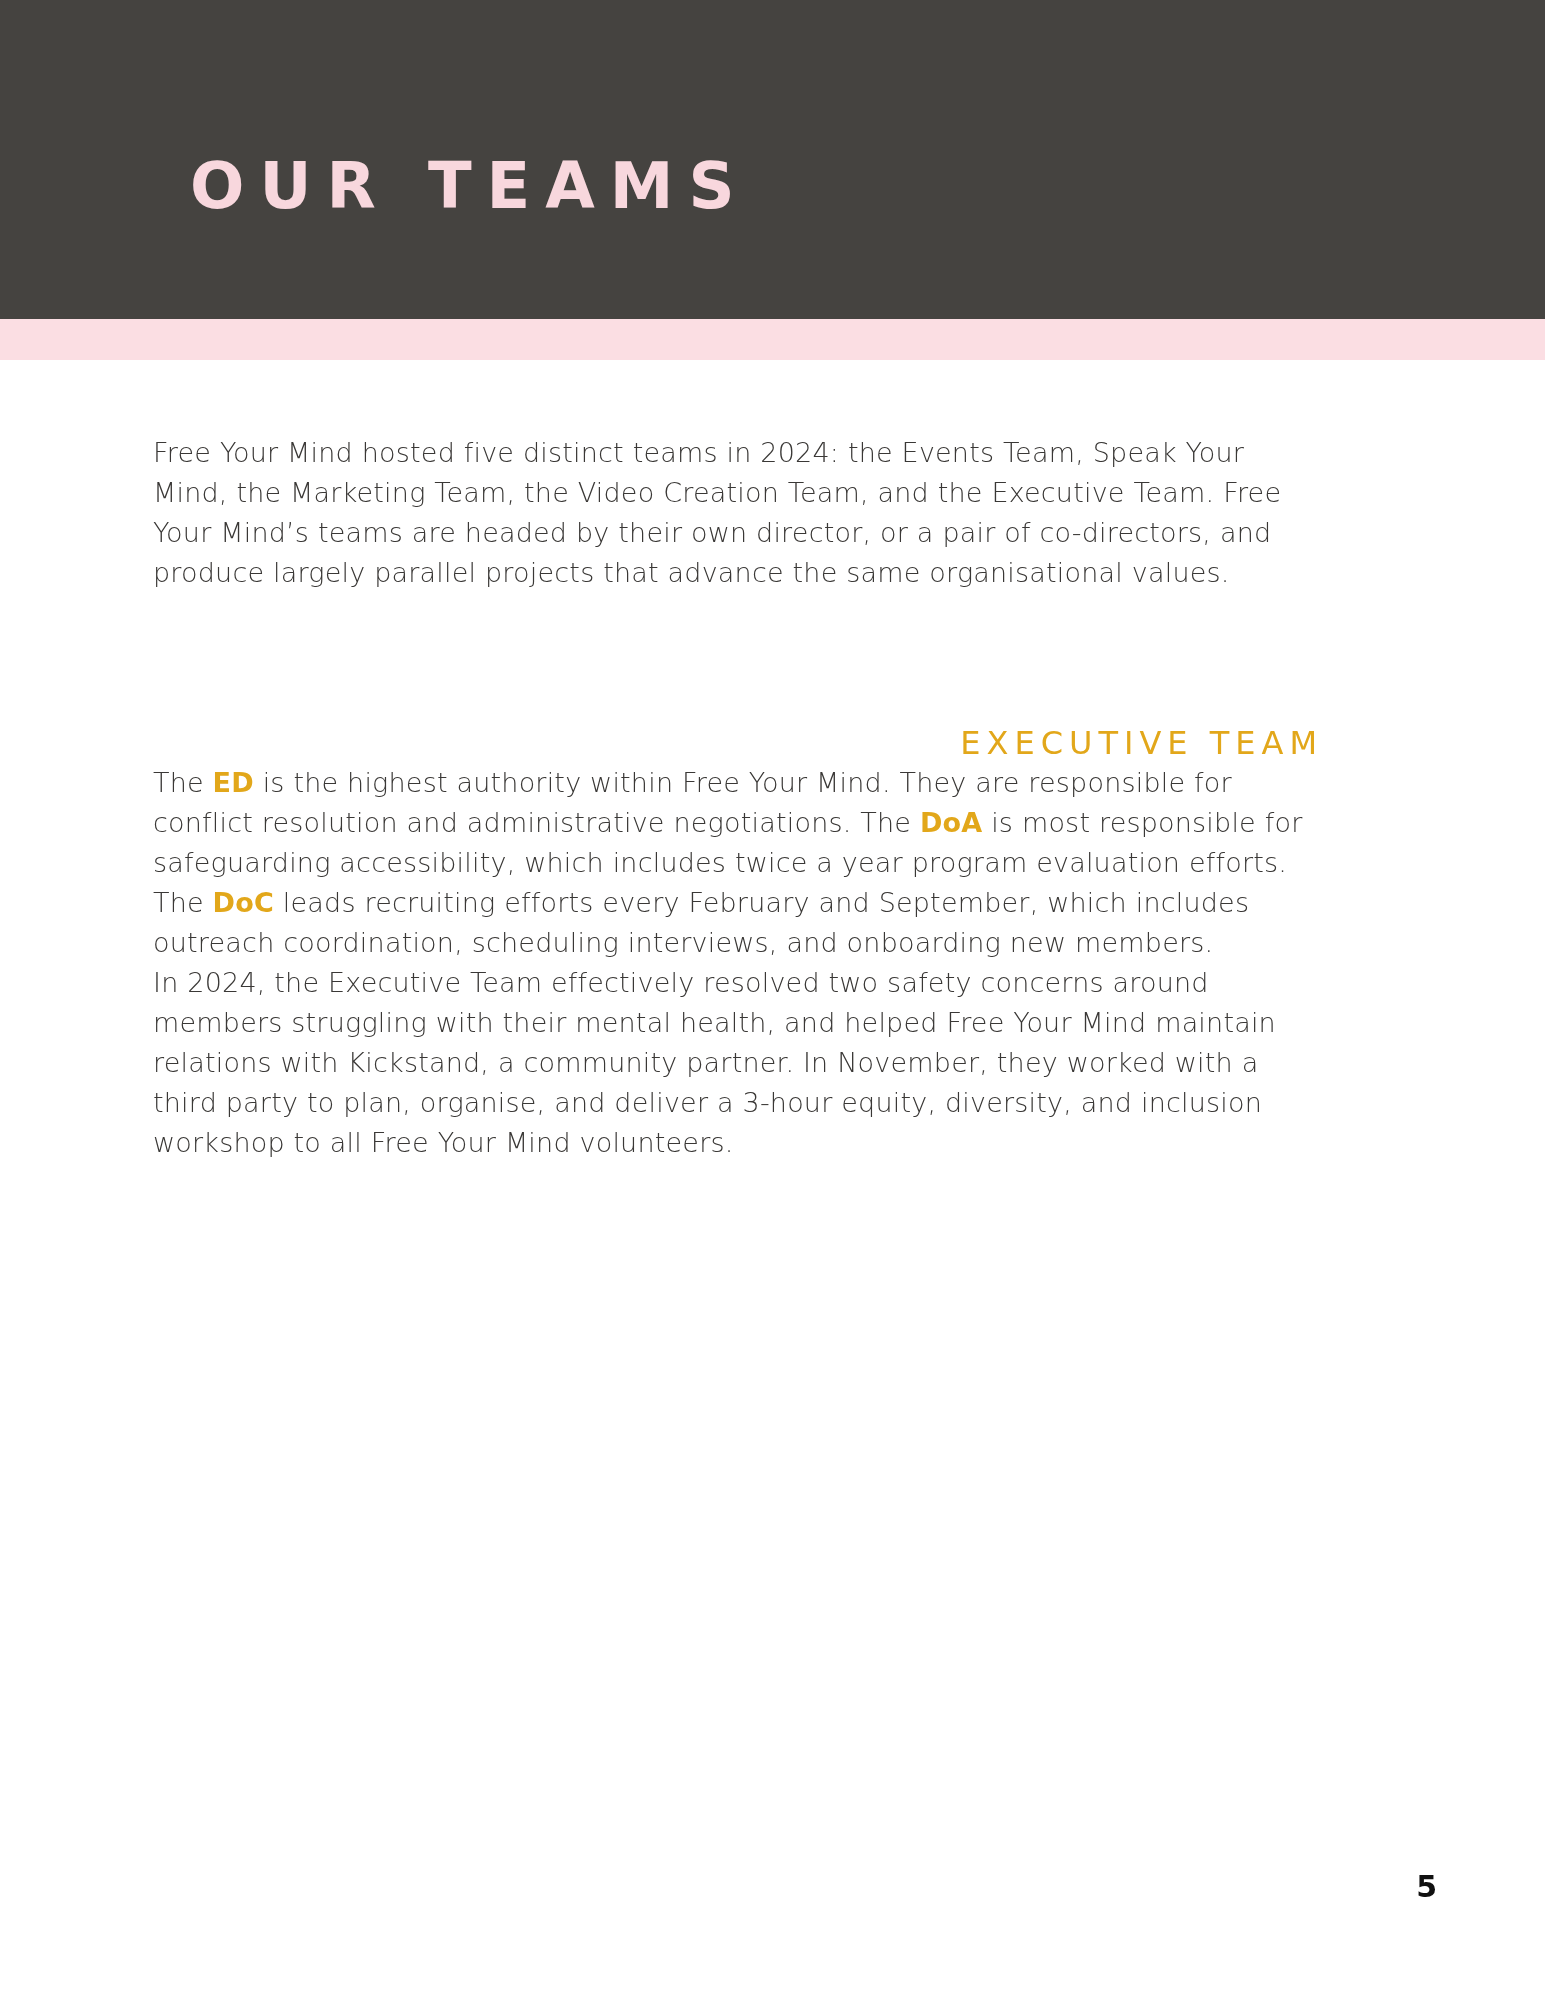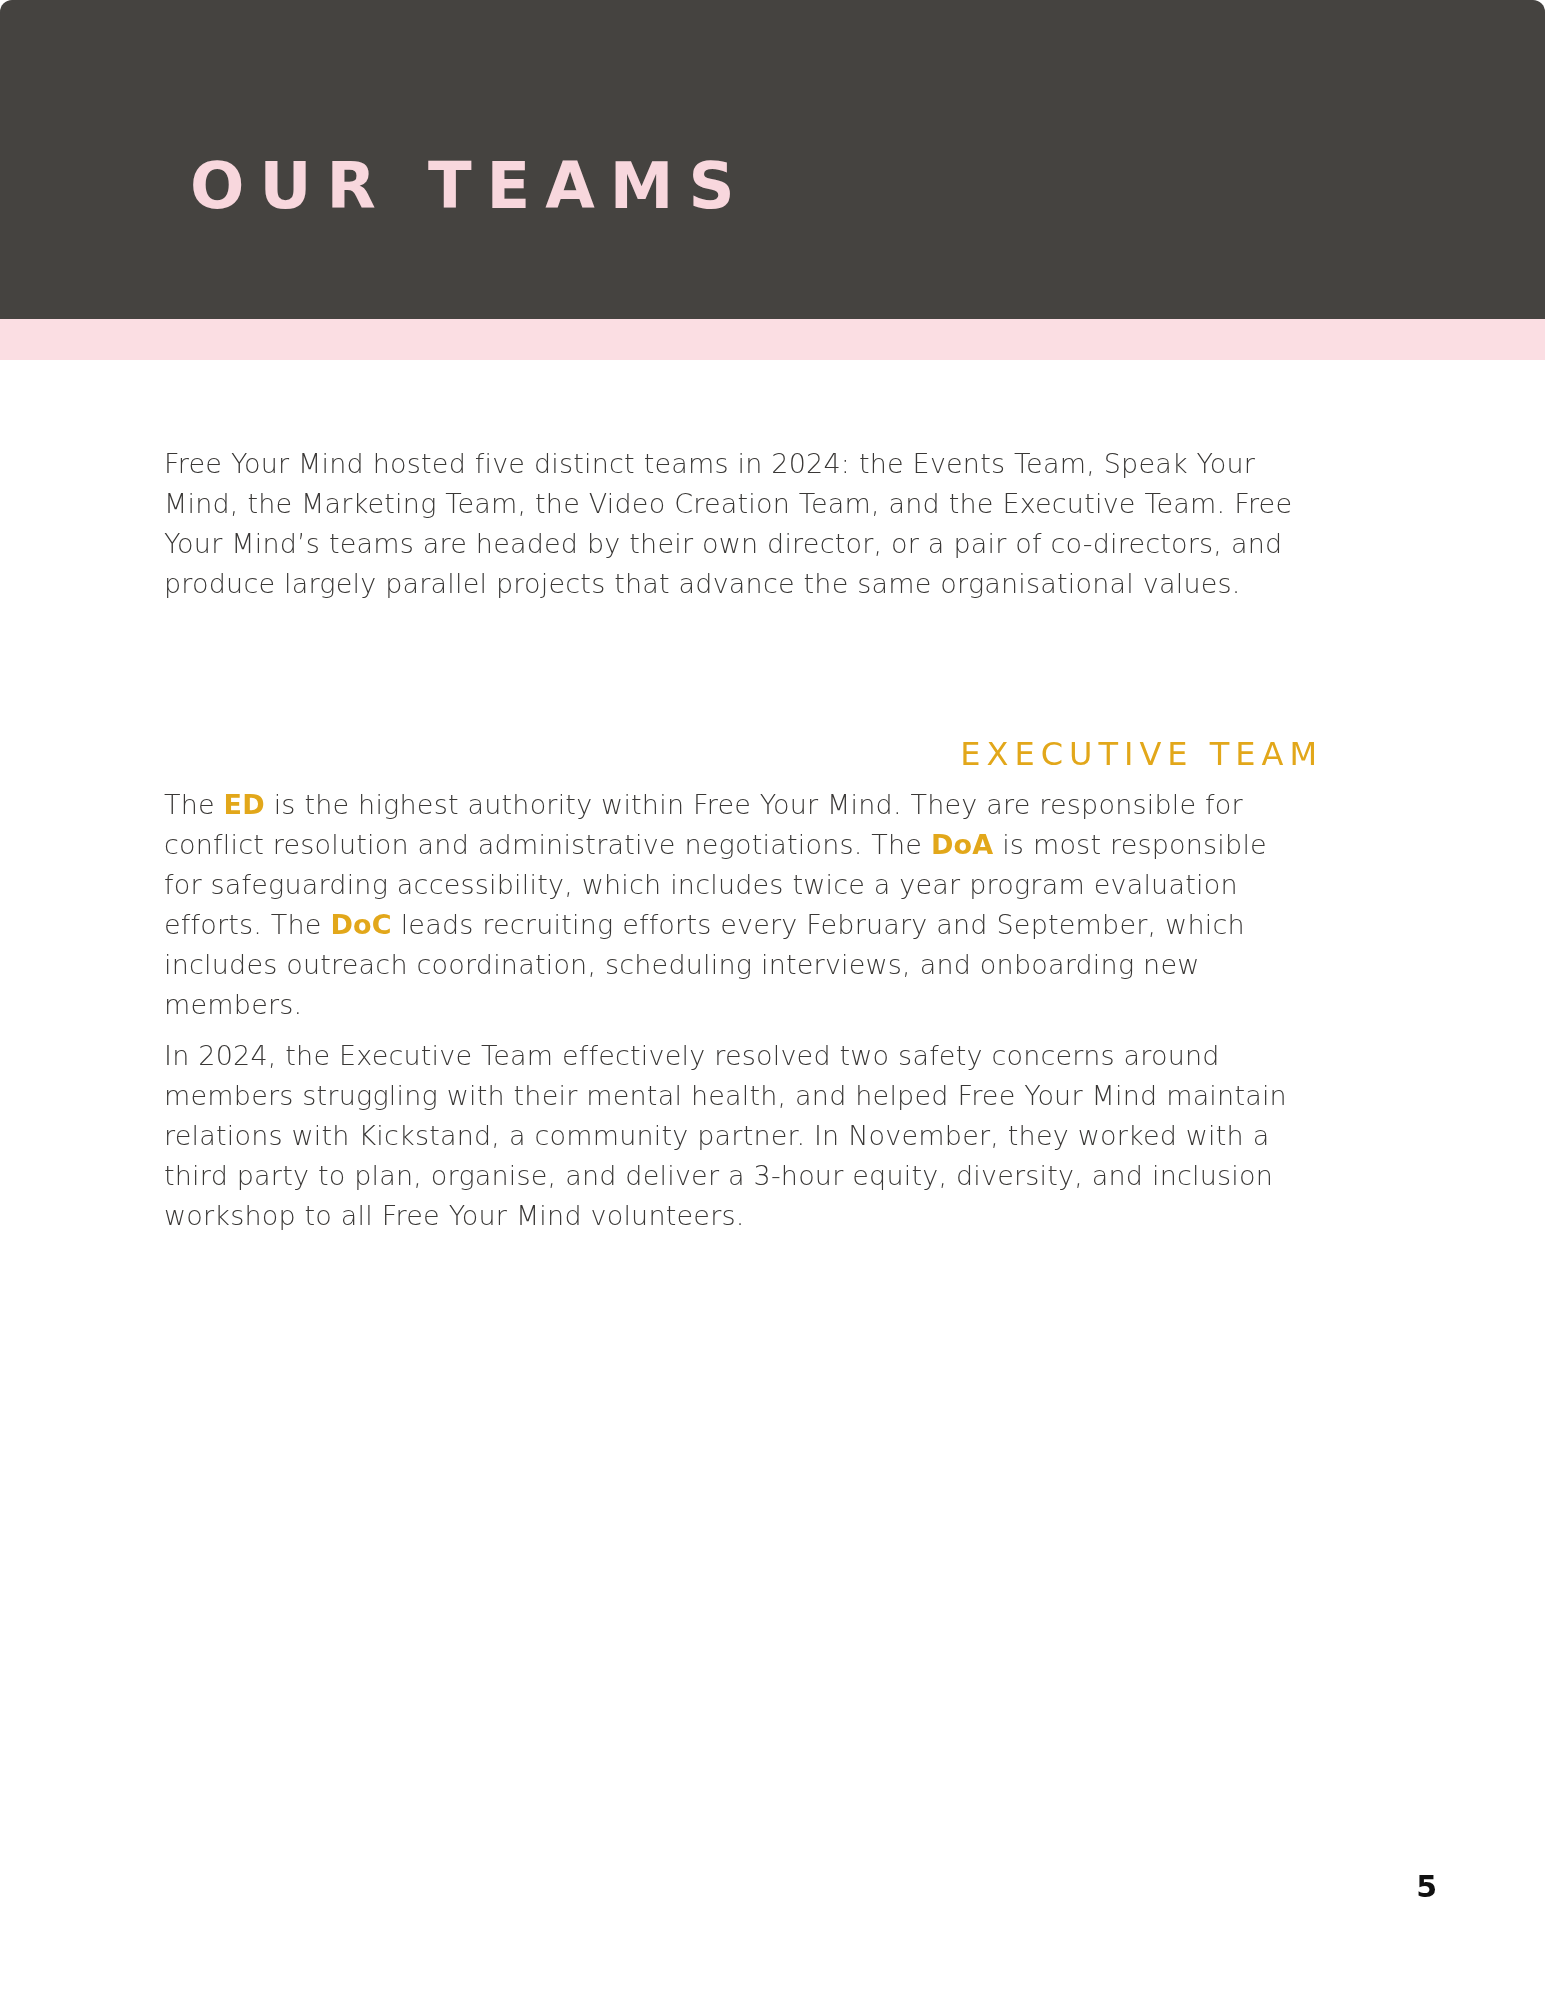--- a/index.html
+++ b/index.html
@@ -12,21 +12,20 @@
   }
   * { margin: 0; padding: 0; box-sizing: border-box; }
   html, body { background: #ffffff; }
   .page {
     position: relative;
     width: 1545px;
     height: 2000px;
     background: #ffffff;
     overflow: hidden;
     font-family: "DejaVu Sans", sans-serif;
-    border-radius: 12px;
   }
   .header-band {
     position: absolute;
     top: 0; left: 0;
     width: 100%;
     height: 319px;
     background: var(--header_bg);
   }
   .page-title {
     position: absolute;
@@ -50,21 +49,21 @@
     position: absolute;
     left: 153px;
     top: 433px;
     width: 1170px;
     color: var(--body_text);
     font-size: 27px;
     line-height: 40px;
     font-weight: 300;
     letter-spacing: 0.2px;
   }
-  .content p { margin: 11px; }
+  .content p { margin: 0; }
   .section-heading {
     margin-top: 130px;
     font-size: 32px;
     line-height: 40px;
     font-weight: 400;
     letter-spacing: 6px;
     color: var(--accent_gold);
     white-space: nowrap;
     text-align: right;
   }

